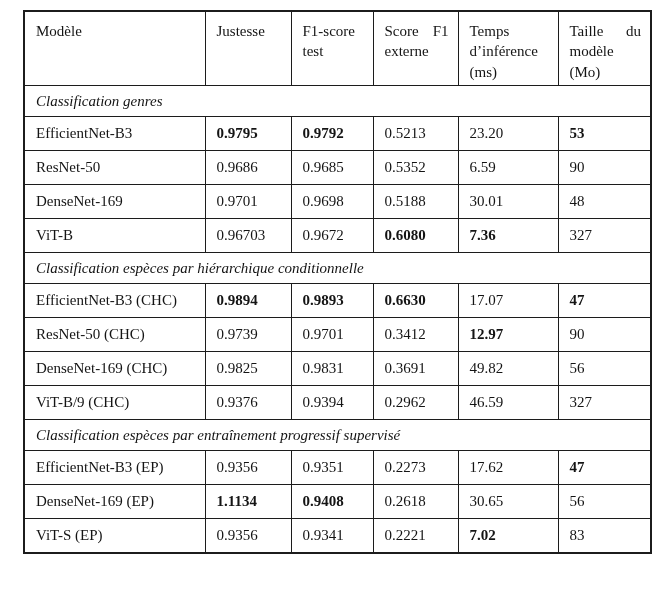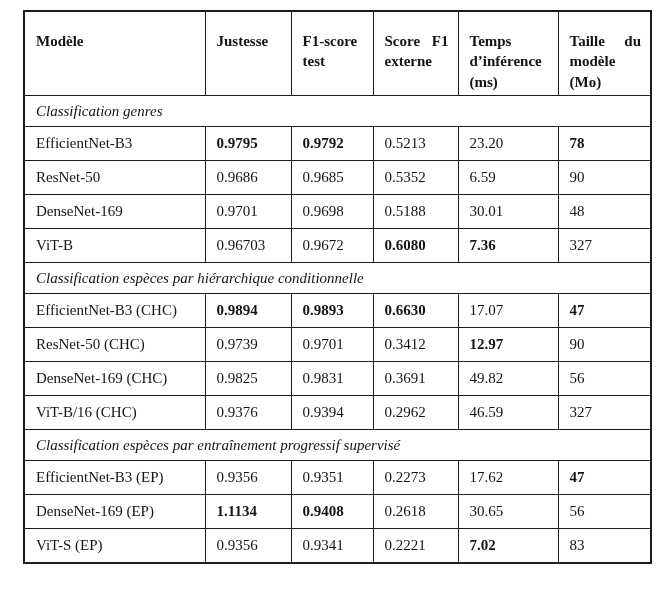--- a/index.html
+++ b/index.html
@@ -27,22 +27,22 @@
   }
   th, td {
     border: 1.5px solid #1c1c1c;
     font-size: 15px;
     padding: 0 9px 0 11px;
     overflow: hidden;
   }
   th {
     height: 64px;
     vertical-align: top;
-    padding-top: 19px;
-    font-weight: bold;
+    padding-top: 9px;
+    font-weight: normal;
     text-align: justify;
     line-height: 1.35;
   }
   td {
     height: 33px;
     vertical-align: middle;
     text-align: left;
     white-space: nowrap;
   }
   td.section-title {
@@ -80,21 +80,21 @@
     <tbody id="table-body">
         <tr>
           <td colspan="6" class="section-title">Classification genres</td>
         </tr>
         <tr>
           <td>EfficientNet-B3</td>
           <td class="b">0.9795</td>
           <td class="b">0.9792</td>
           <td>0.5213</td>
           <td>23.20</td>
-          <td class="b">78</td>
+          <td class="b">53</td>
         </tr>
         <tr>
           <td>ResNet-50</td>
           <td>0.9686</td>
           <td>0.9685</td>
           <td>0.5352</td>
           <td>6.59</td>
           <td>90</td>
         </tr>
         <tr>
@@ -134,21 +134,21 @@
         </tr>
         <tr>
           <td>DenseNet-169 (CHC)</td>
           <td>0.9825</td>
           <td>0.9831</td>
           <td>0.3691</td>
           <td>49.82</td>
           <td>56</td>
         </tr>
         <tr>
-          <td>ViT-B/16 (CHC)</td>
+          <td>ViT-B/9 (CHC)</td>
           <td>0.9376</td>
           <td>0.9394</td>
           <td>0.2962</td>
           <td>46.59</td>
           <td>327</td>
         </tr>
         <tr>
           <td colspan="6" class="section-title">Classification espèces par entraînement progressif supervisé</td>
         </tr>
         <tr>

